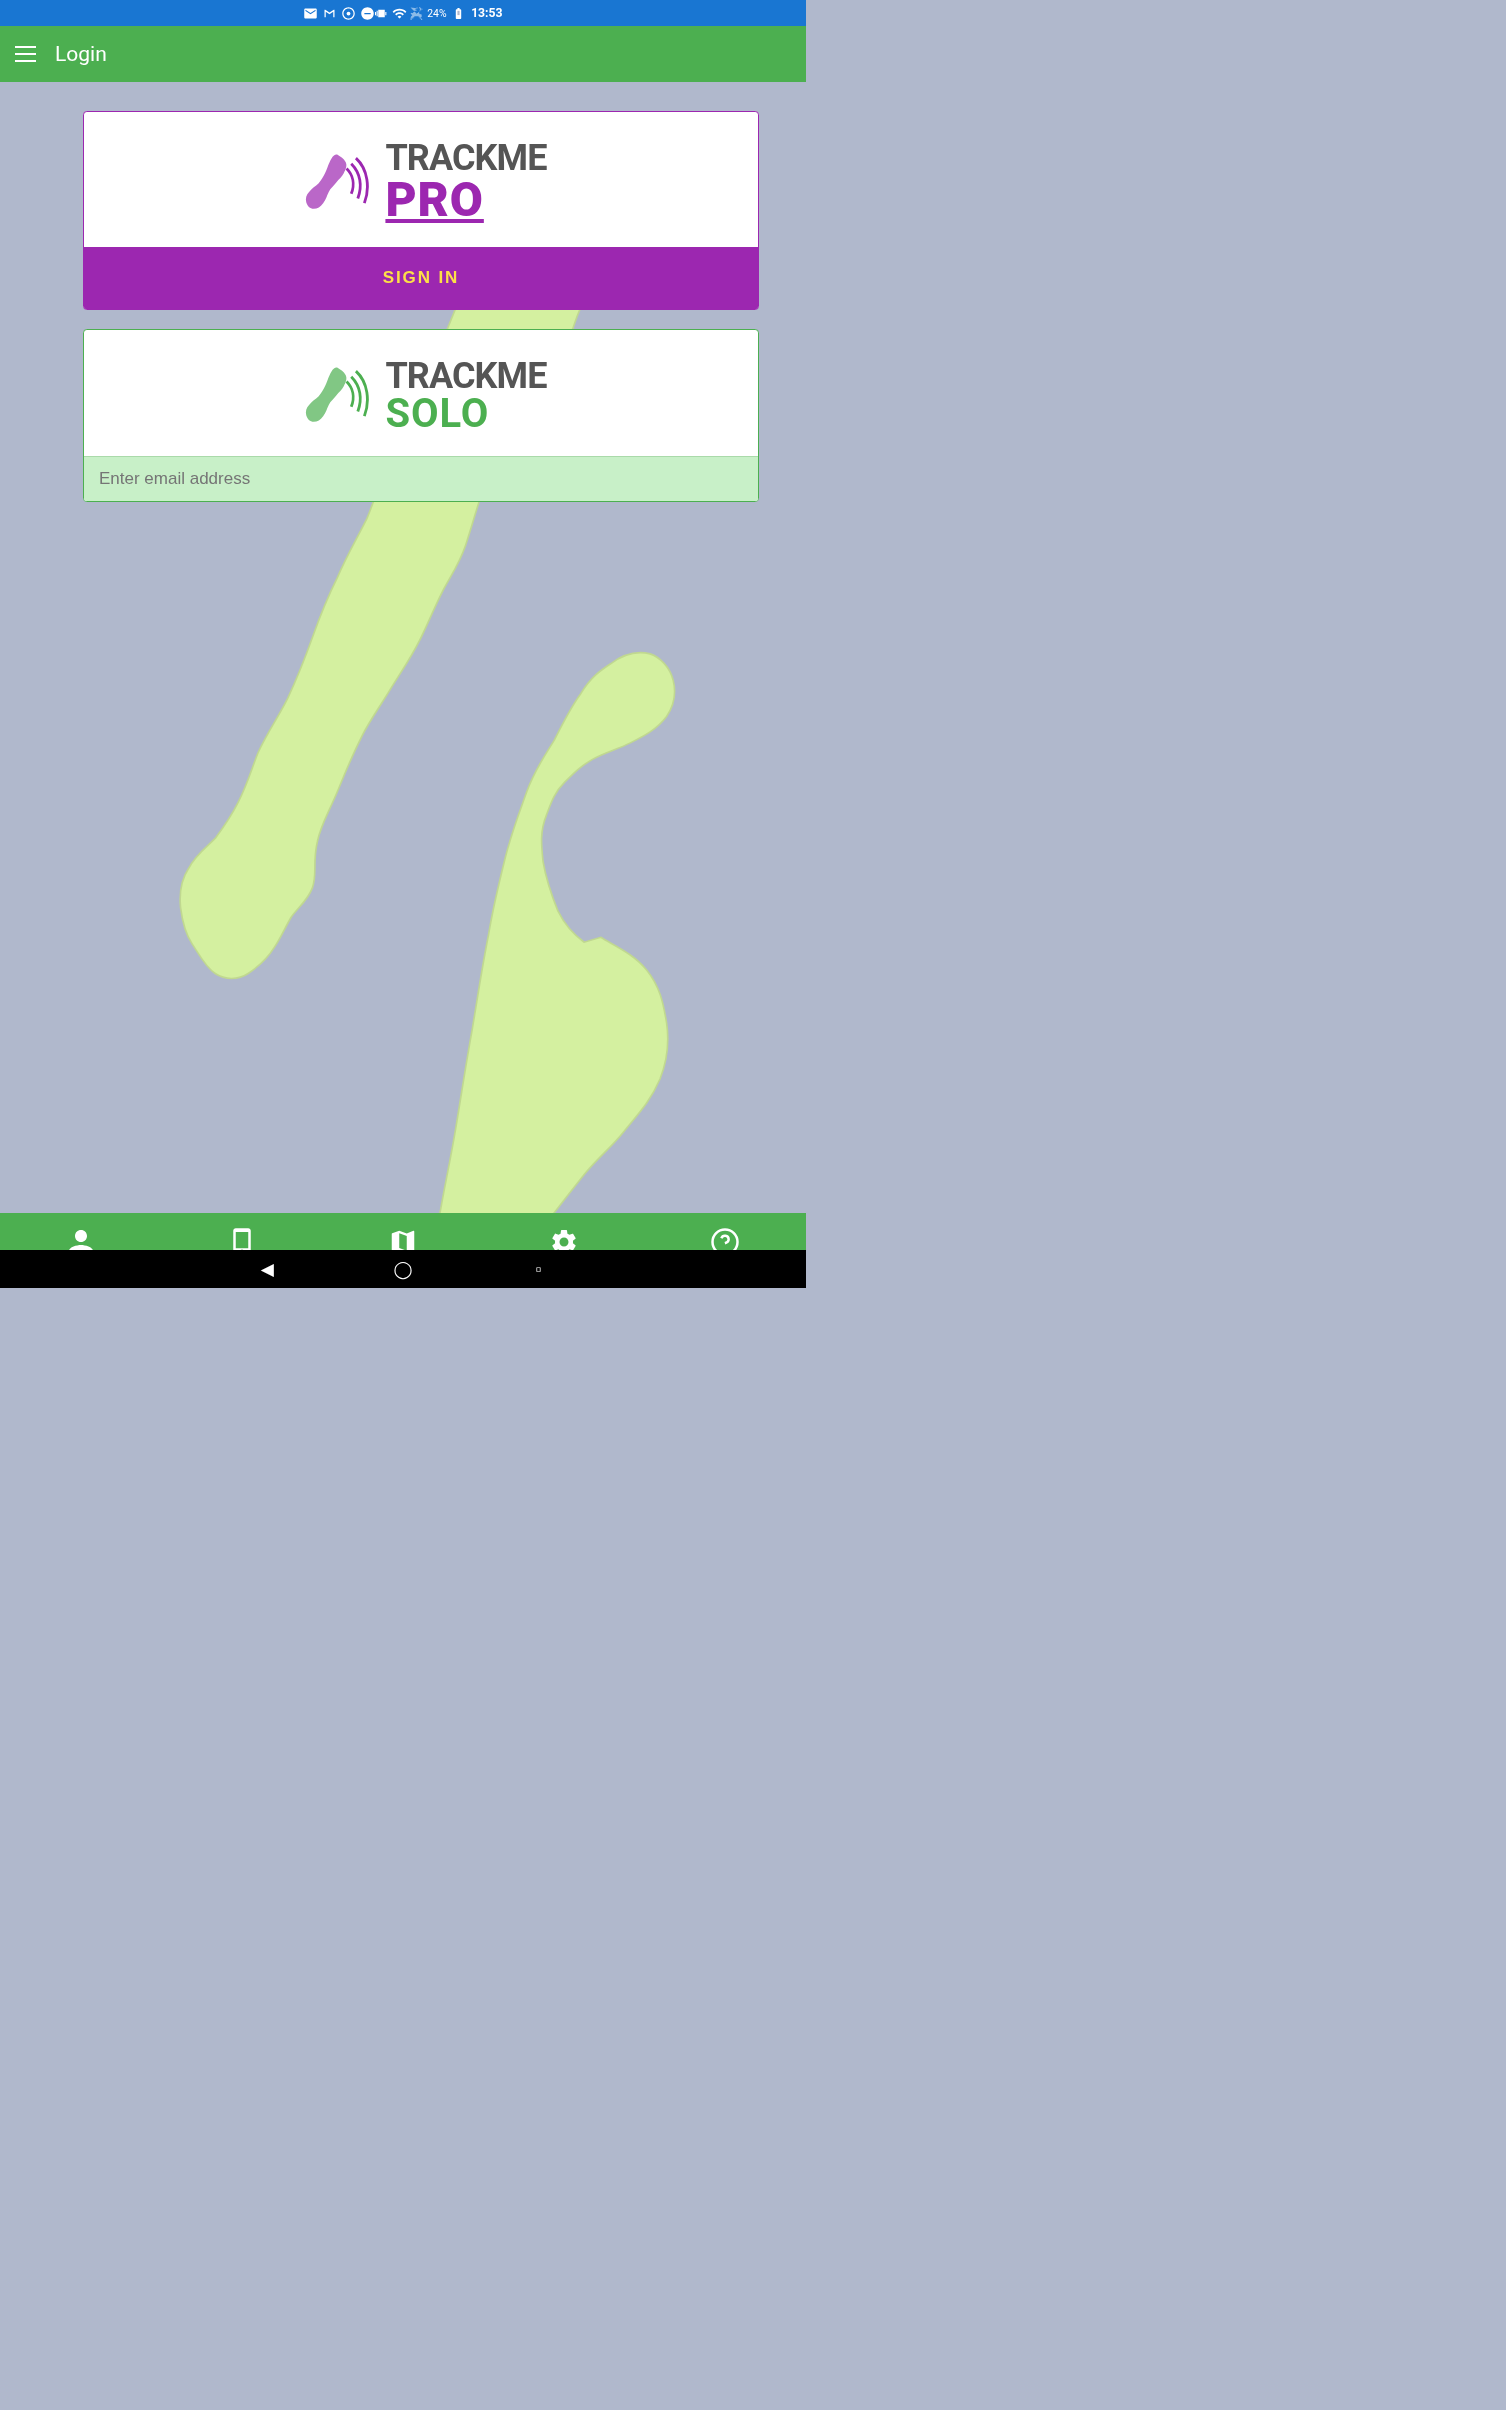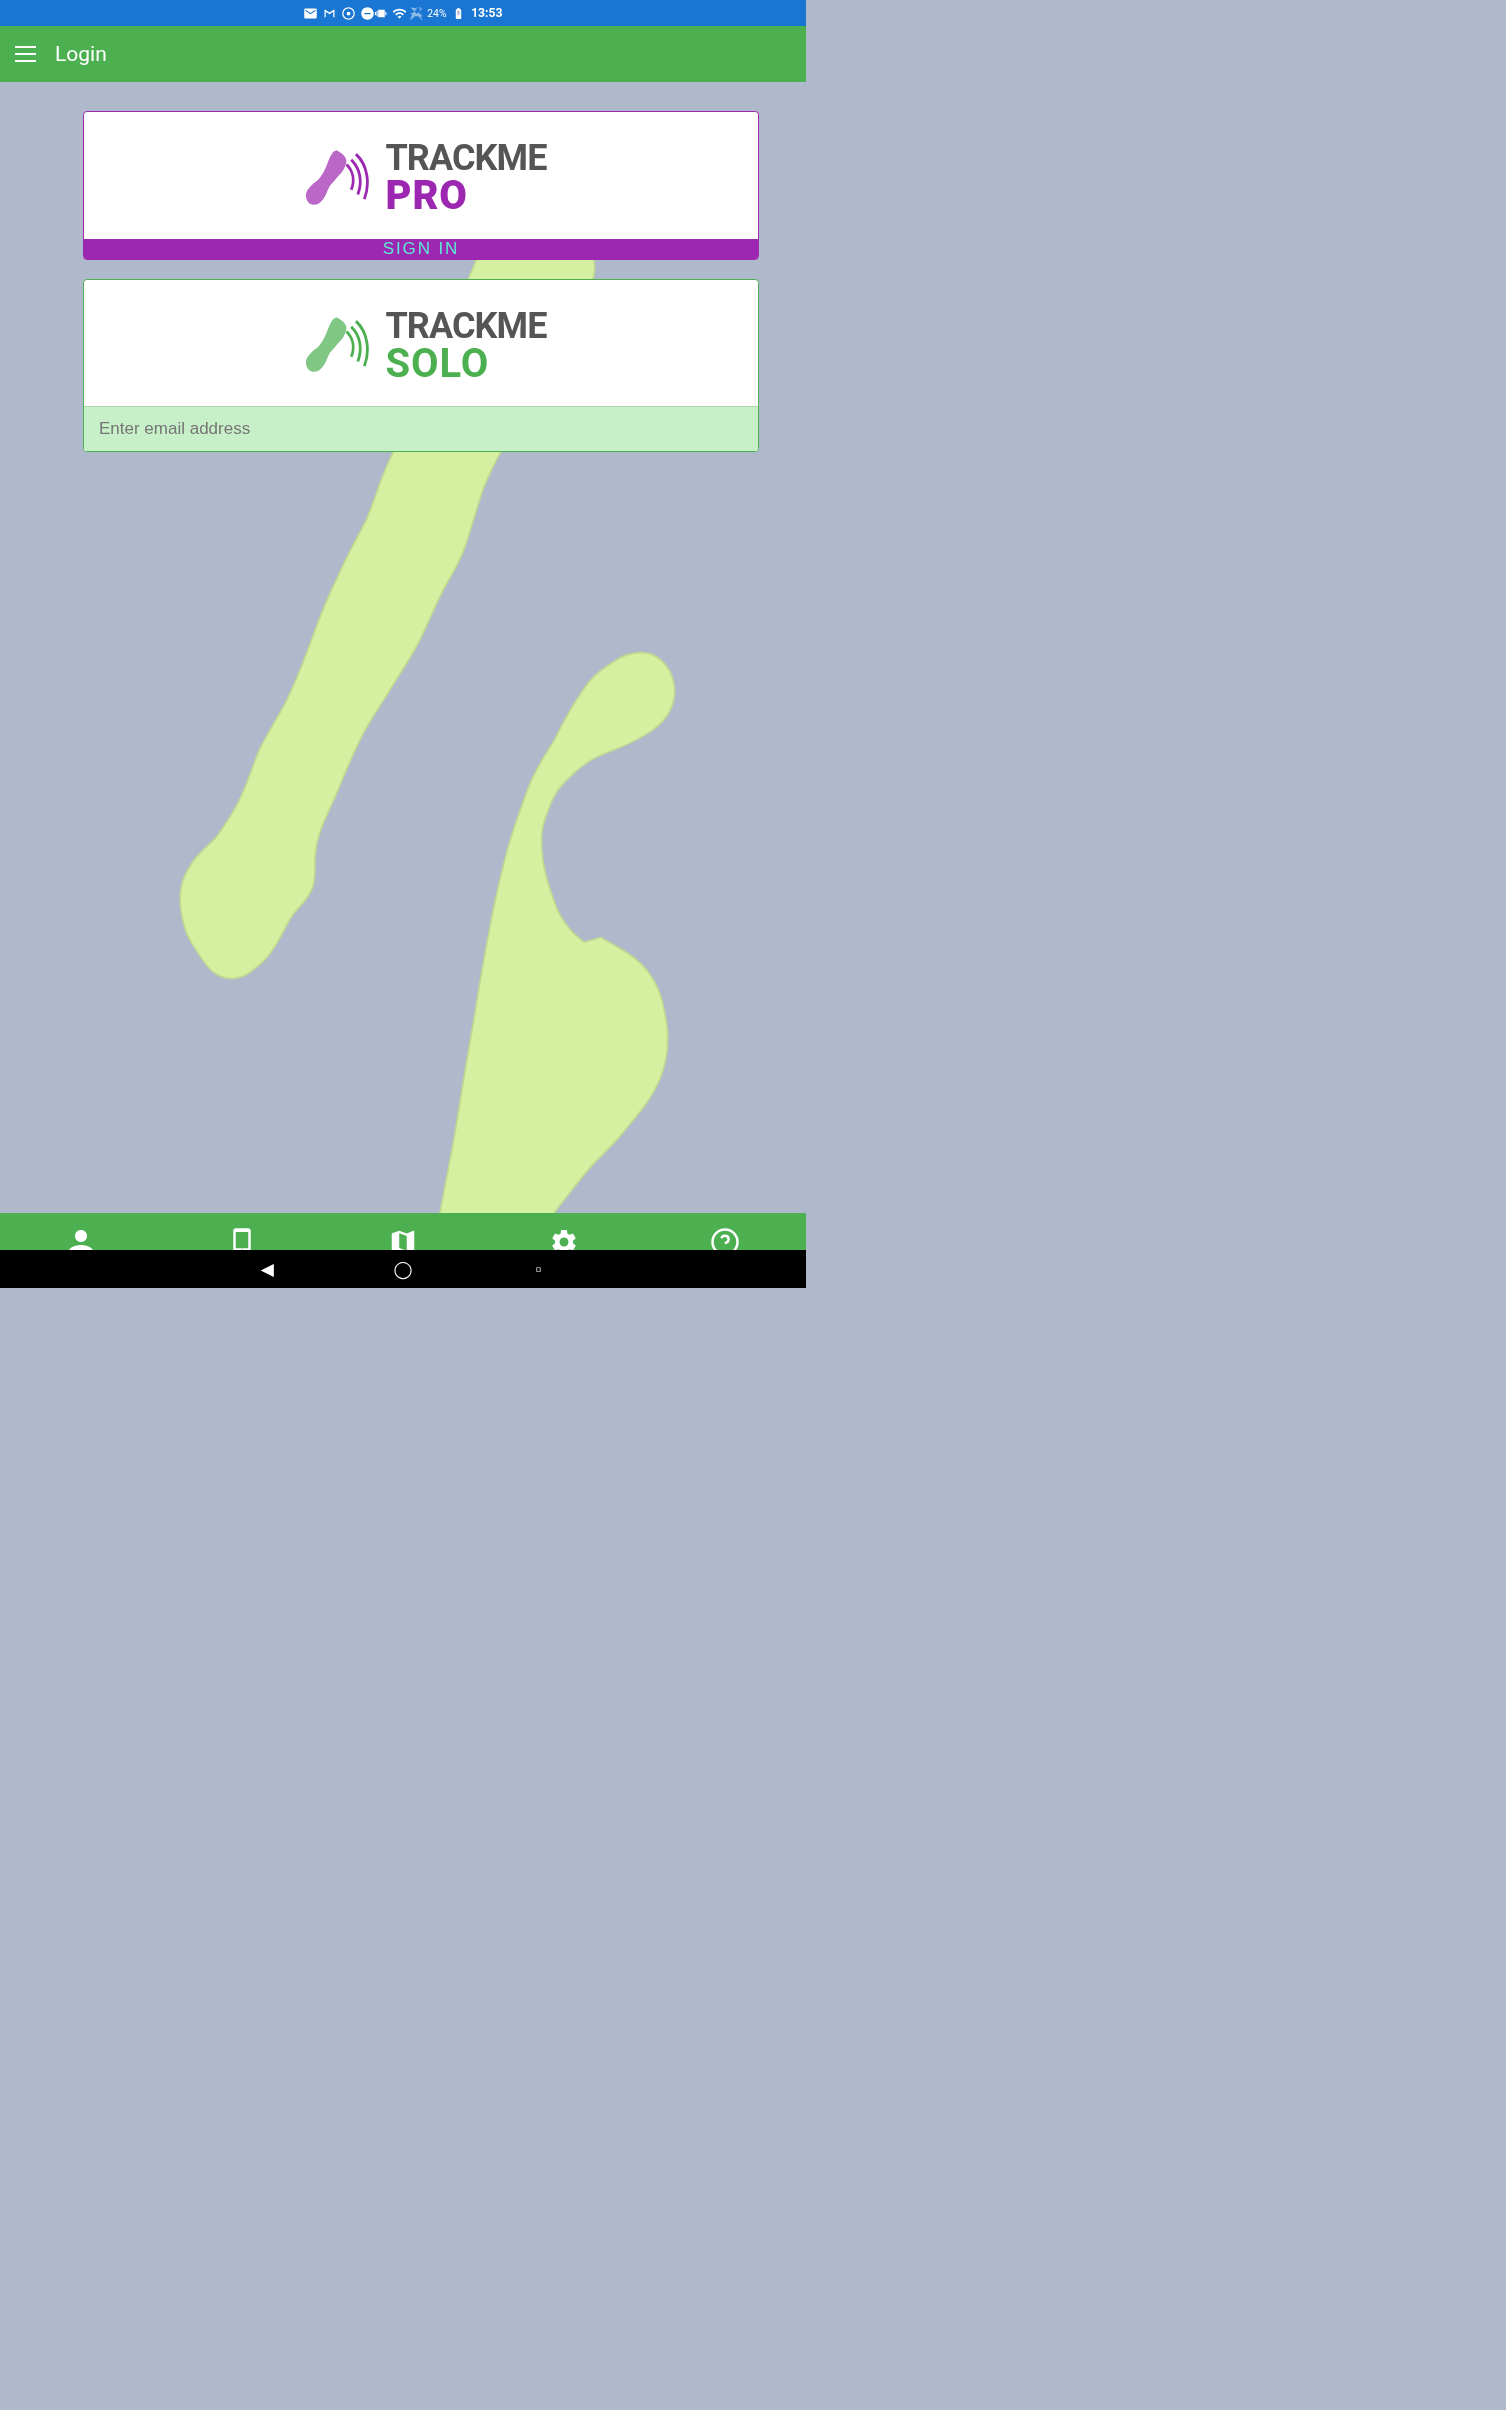--- a/index.html
+++ b/index.html
@@ -137,34 +137,36 @@
       flex-direction: column;
     }
     .pro-trackme {
       font-size: 36px;
       font-weight: 700;
       color: #555;
       line-height: 1;
       letter-spacing: -0.9px;
     }
     .pro-label {
-      font-size: 40px;
+      font-size: 48px;
       font-weight: 900;
       color: #9c27b0;
       line-height: 1;
       letter-spacing: 0.9px;
+      text-decoration: underline;
     }
 
     .sign-in-btn {
       background: #9c27b0;
-      color: #5eead4;
+      color: #fde047;
       border: none;
       width: 100%;
+      padding: 21px;
       font-size: 17px;
-      font-weight: 400;
+      font-weight: 700;
       letter-spacing: 1.9px;
       cursor: pointer;
       border-radius: 0 0 1.9px 1.9px;
       text-transform: uppercase;
     }
 
     
     .card-solo {
       border: 1.9px solid #4caf50;
       display: flex;

